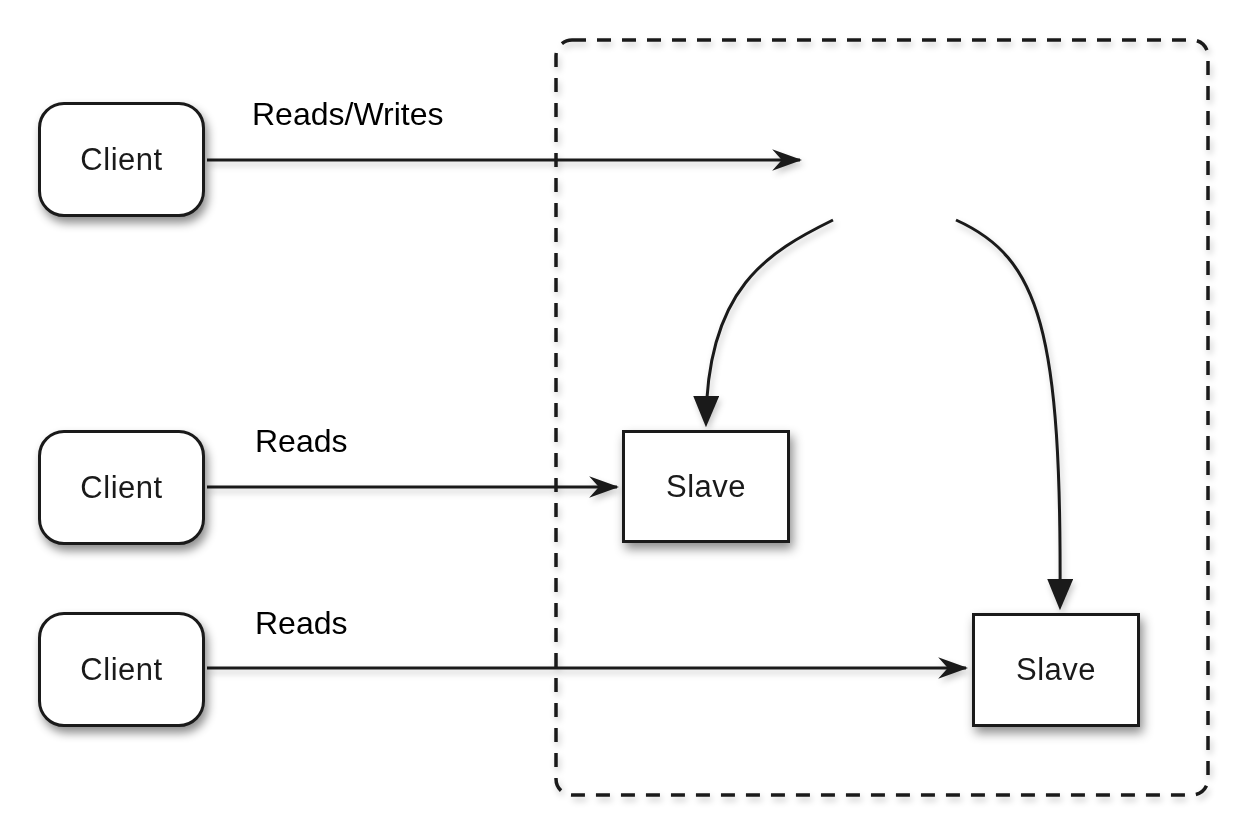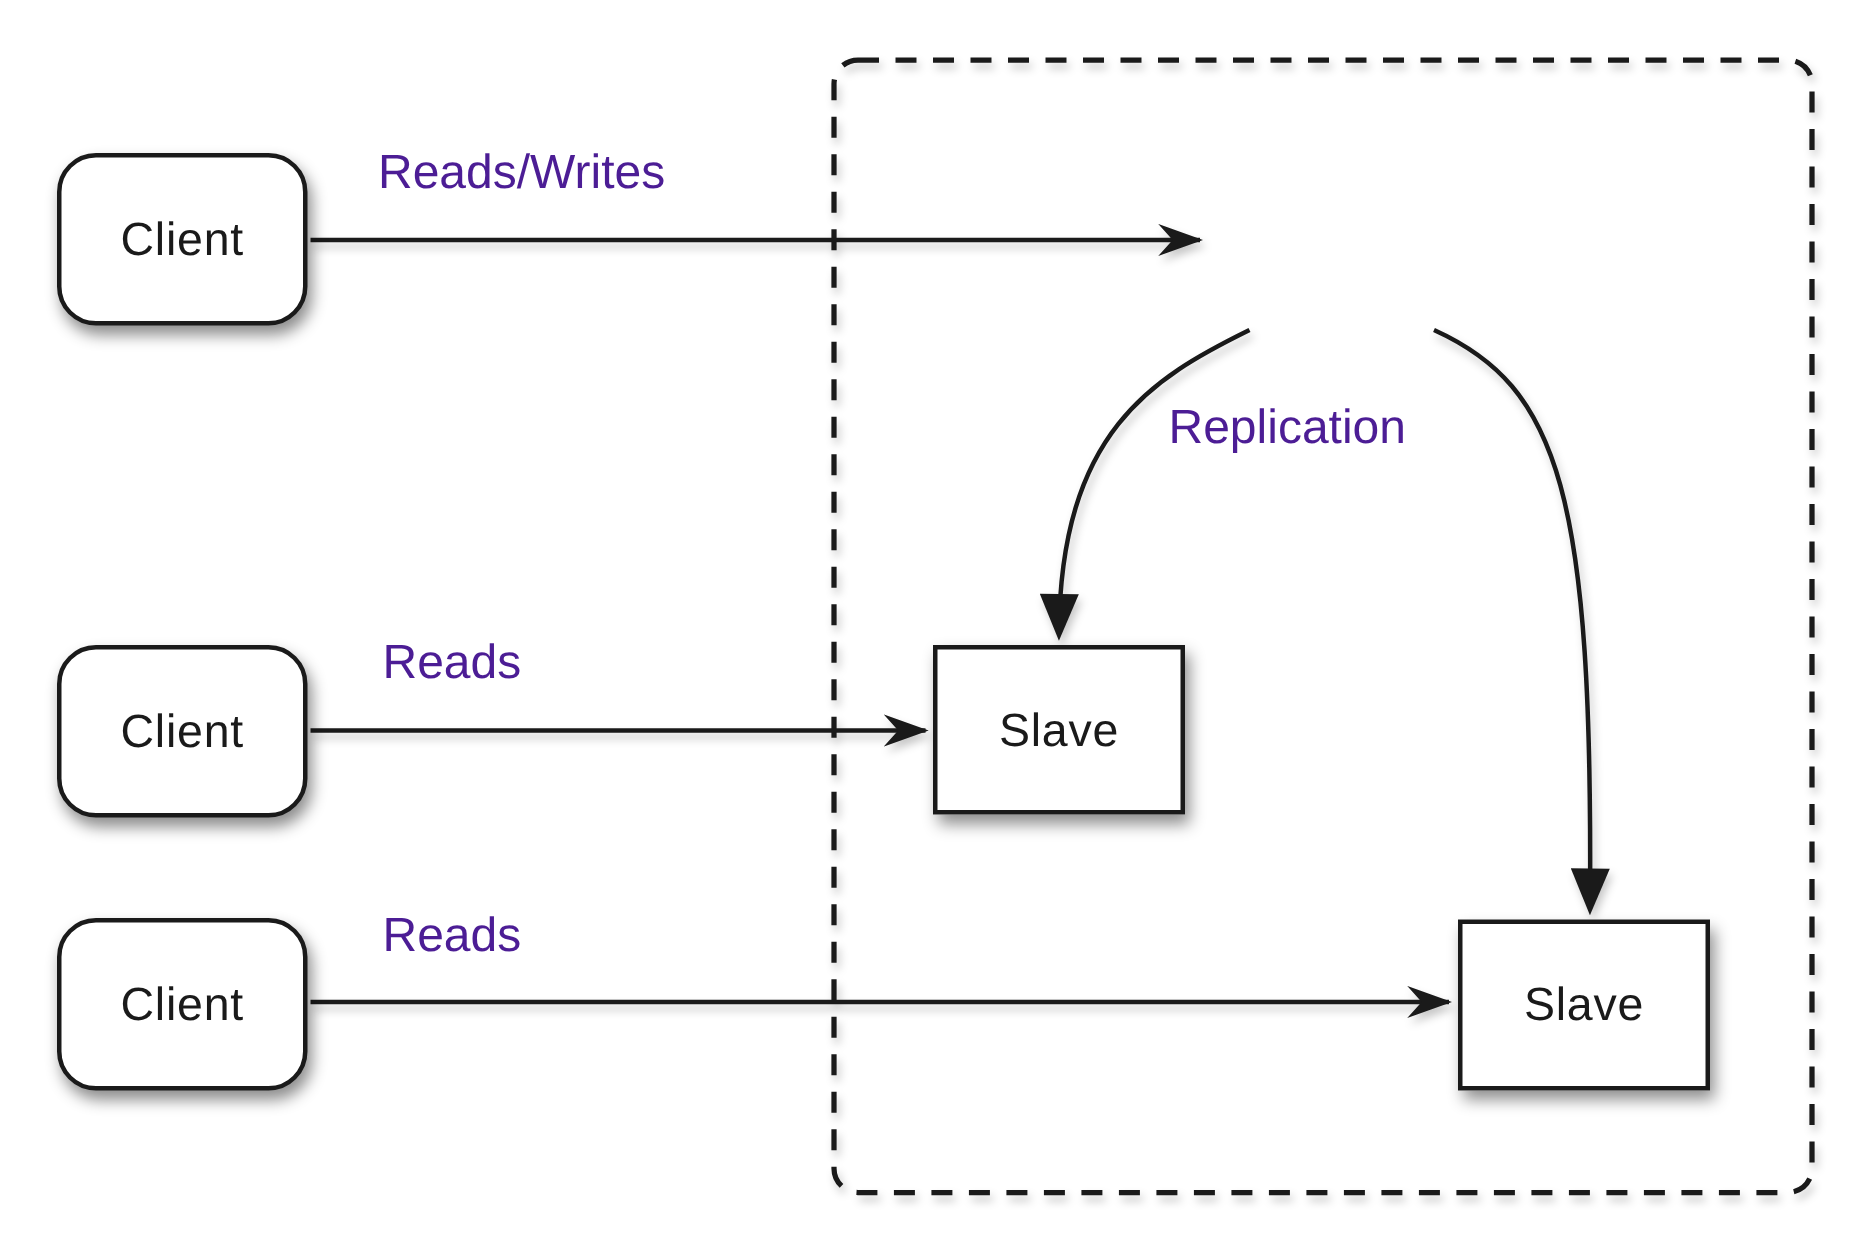--- a/index.html
+++ b/index.html
@@ -59,21 +59,21 @@
   .node--slave2 {
     left: 972px;
     top: 613px;
     width: 168px;
     height: 114px;
   }
   .edge-label {
     position: absolute;
     font-size: 32px;
     white-space: nowrap;
-    color: #4c1d95;
+    color: #000000;
   }
   .edge-label--rw   { left: 252px; top: 96px;  }
   .edge-label--r1   { left: 255px; top: 423px; }
   .edge-label--r2   { left: 255px; top: 605px; }
   .edge-label--repl { left: 779px; top: 266px; }
 </style>
 </head>
 <body>
 
 <div class="canvas">
@@ -114,15 +114,14 @@
   <div class="node node--slave1">
     <span>Slave</span>
   </div>
   <div class="node node--slave2">
     <span>Slave</span>
   </div>
 
   <div class="edge-label edge-label--rw">Reads/Writes</div>
   <div class="edge-label edge-label--r1">Reads</div>
   <div class="edge-label edge-label--r2">Reads</div>
-  <div class="edge-label edge-label--repl">Replication</div>
 
 </div>
 
 </body></html>

